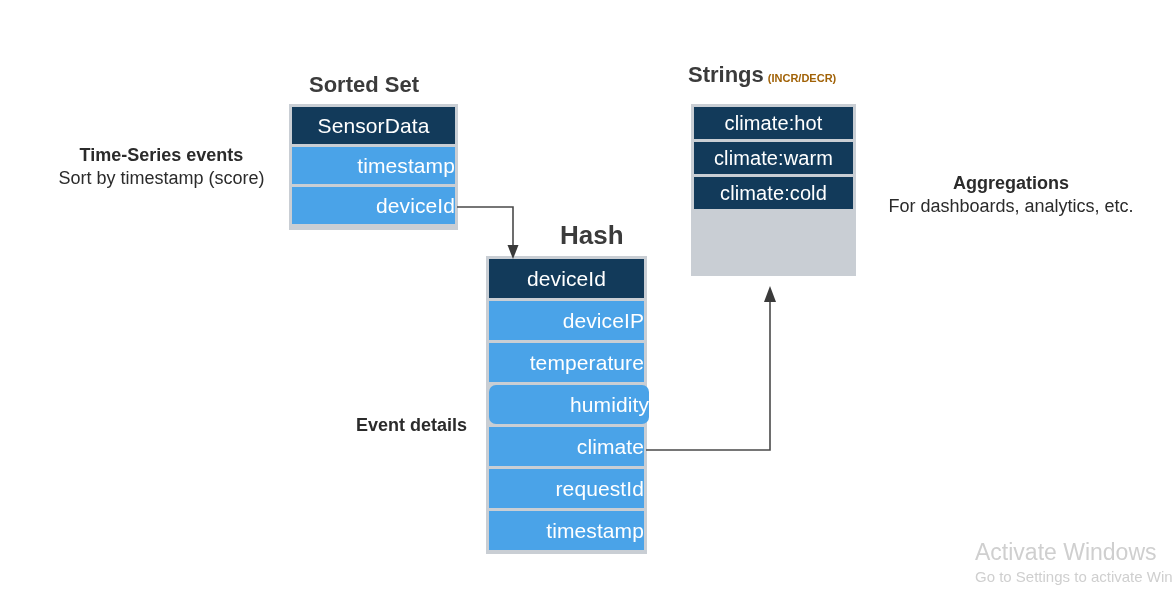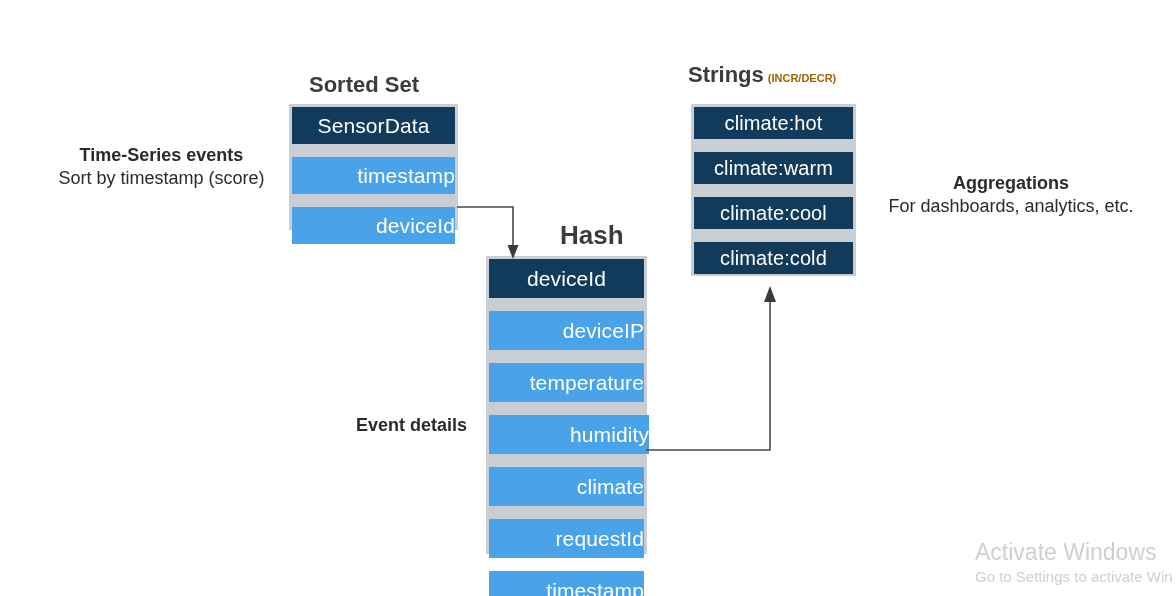--- a/index.html
+++ b/index.html
@@ -34,21 +34,21 @@
     box-sizing: border-box;
   }
   .row {
     box-sizing: border-box;
     display: flex;
     align-items: center;
     justify-content: center;
     color: #ffffff;
     letter-spacing: 0.1px;
     white-space: nowrap;
-    margin-bottom: 13px;
+    margin-bottom: 3px;
   }
   .row:last-child { margin-bottom: 0; }
   .row.dark  { background: #123a5a; }
   .row.light { background: #4aa3e8; justify-content: flex-end; }
 
   
   #sorted-set-group {
     left: 289px;
     top: 104px;
     width: 169px;
@@ -64,21 +64,21 @@
     left: 486px;
     top: 256px;
     width: 161px;
     height: 298px;
   }
   #hash-group .row {
     height: 39px;
     font-size: 21px;
   }
   
-  #hash-group .row.wide { width: 160px; }
+  #hash-group .row.wide { width: 160px; border-radius: 7px; }
 
   
   #strings-group {
     left: 691px;
     top: 104px;
     width: 165px;
     height: 172px;
   }
   #strings-group .row {
     height: 32px;
@@ -189,23 +189,20 @@
   <div class="heading abs" id="strings-title"><span>Strings</span><span class="sub">(INCR/DECR)</span></div>
 
   <div class="stack" id="strings-group">
     <div class="row dark">
       <span>climate:hot</span>
     </div>
     <div class="row dark">
       <span>climate:warm</span>
     </div>
     <div class="row dark">
-      <span>climate:cool</span>
-    </div>
-    <div class="row dark">
       <span>climate:cold</span>
     </div>
   </div>
 
   <div class="annot" id="annot-timeseries">
     <span class="t1">Time-Series events</span>
     <span class="t2">Sort by timestamp (score)</span>
   </div>
 
   <div class="annot" id="annot-aggregations">

